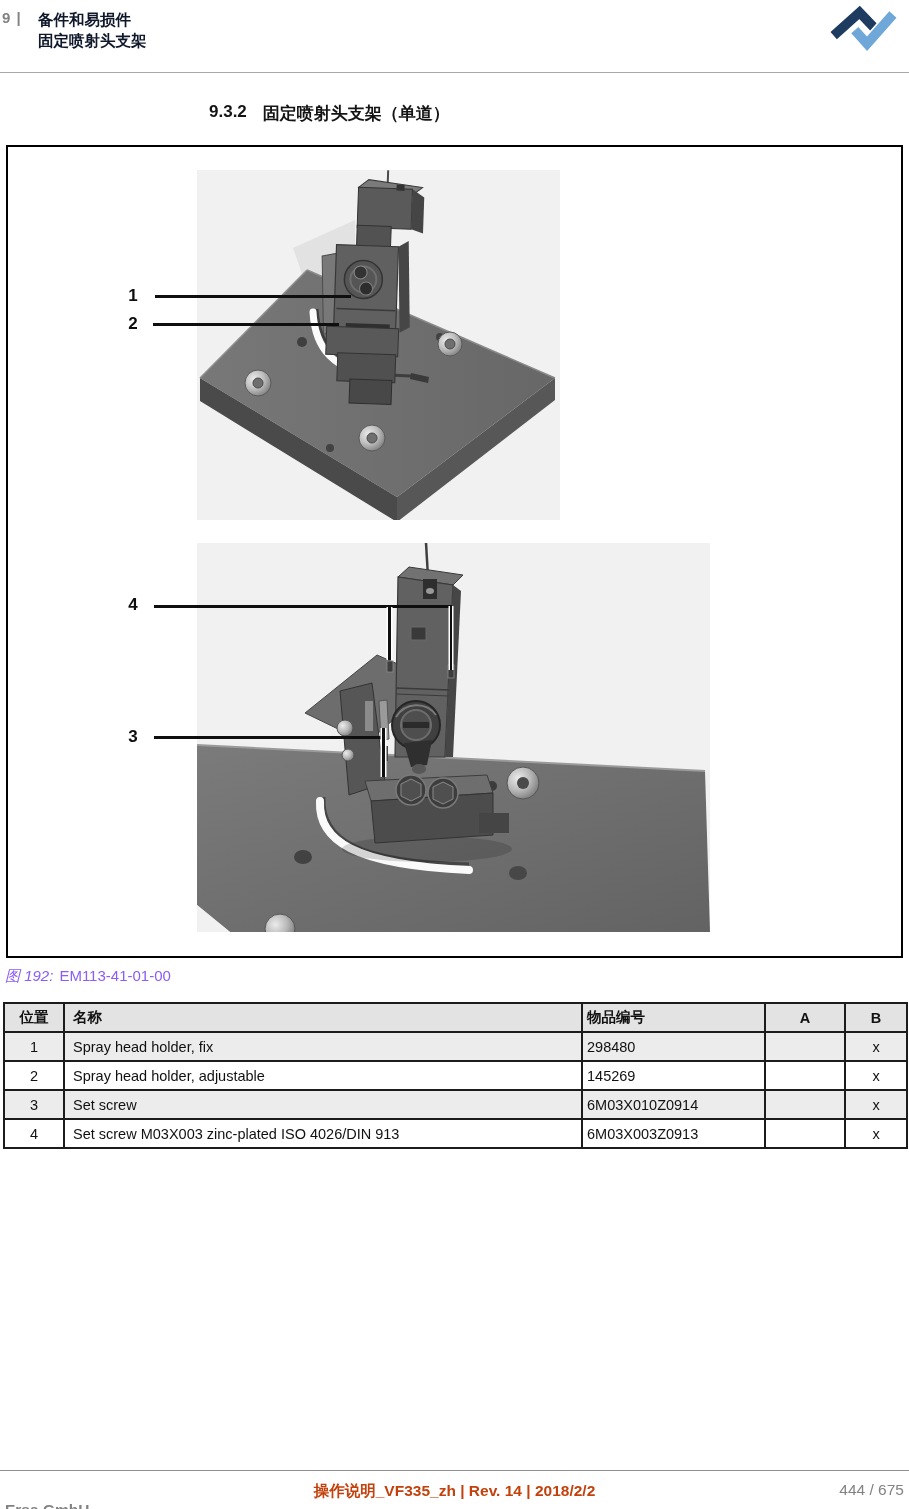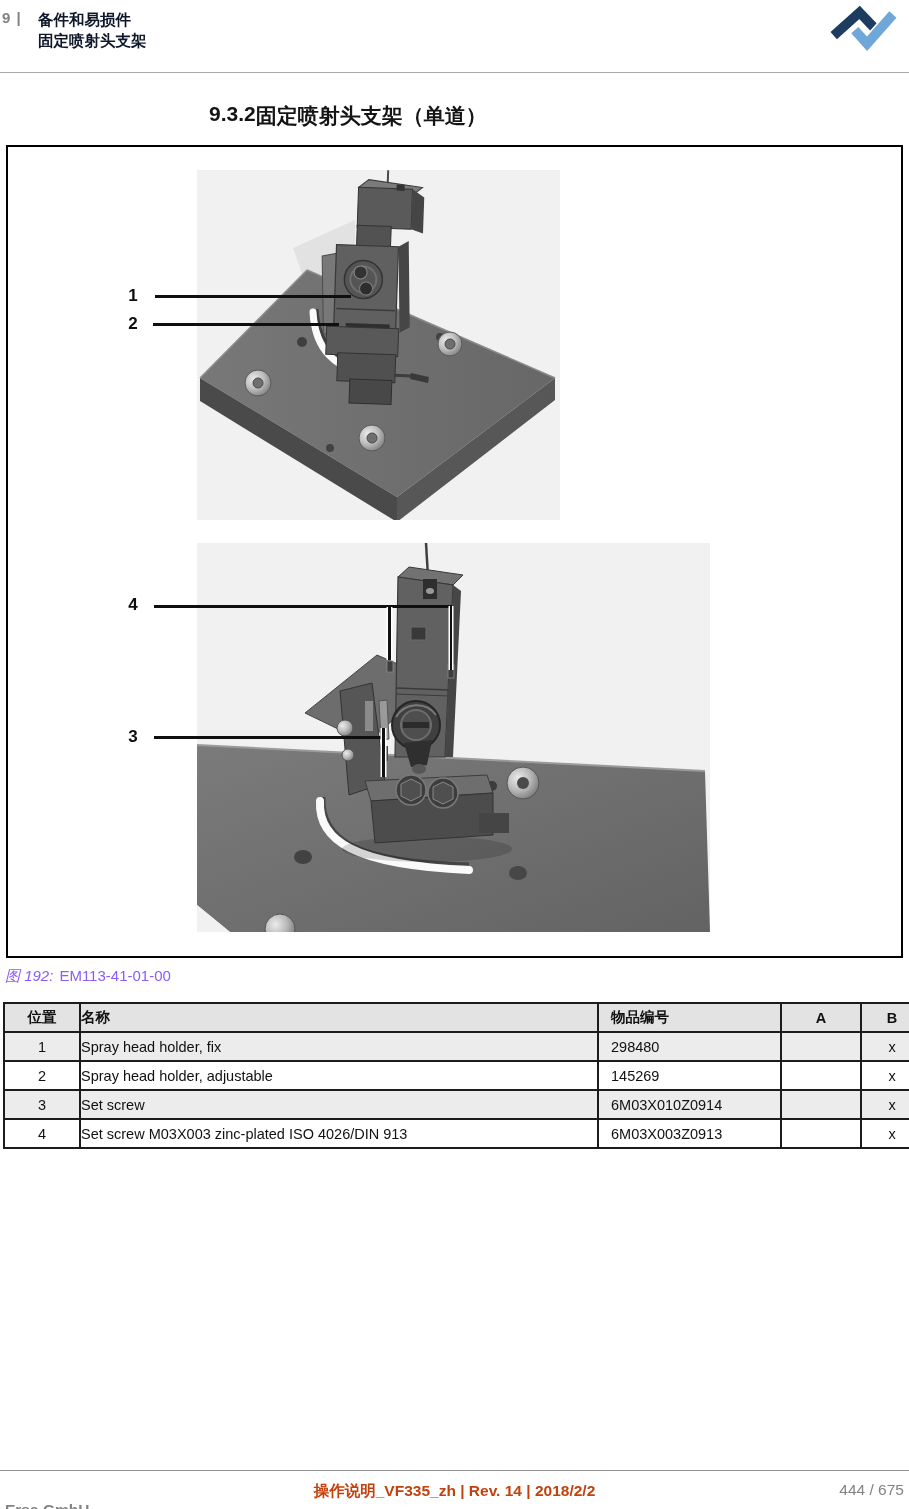--- a/index.html
+++ b/index.html
@@ -15,22 +15,22 @@
     left:2px; top:9px; font-size:15px; font-weight:700; color:#828282; letter-spacing:1px;
   }
   .chapter-titles {
     left:38px; top:9px; font-size:15.5px; font-weight:700; color:#0f172a; line-height:21px;
   }
   .logo-box { left:816px; top:4px; width:81px; height:55px; }
   .hdr-rule { left:0; top:72px; width:909px; height:1px; background:#a8a8a8; }
 
   
   .section-heading {
-    left:209px; top:102px; display:flex; 
-    font-size:21px; font-weight:700; color:#141414; white-space:nowrap;
+    left:209px; top:102px; display:flex; gap:16px;
+    font-size:17px; font-weight:700; color:#141414; white-space:nowrap;
   }
 
   
   .figure-frame {
     left:6px; top:145px; width:897px; height:813px;
     border:2px solid #000; background:#fff;
   }
   .fig-img { position:absolute; display:block; }
   .callout-label {
     position:absolute; width:26px; text-align:center;
@@ -51,23 +51,23 @@
   .parts-table {
     position:absolute; left:3px; top:1002px; width:903px;
     border-collapse:collapse; font-size:14.5px; color:#111; table-layout:fixed;
   }
   .parts-table th, .parts-table td {
     border:2px solid #1c1c1c; height:29px; vertical-align:middle;
     overflow:hidden; white-space:nowrap;
   }
   .parts-table th { font-weight:700; background:#e3e3e3; }
   .parts-table tr.shade td { background:#ececec; }
-  .col-pos  { width:76px;  text-align:center; }
-  .col-name { width:518px; text-align:left; padding-left:0; }
-  .col-part { width:183px; text-align:left; padding-left:12px; }
+  .col-pos  { width:60px;  text-align:center; }
+  .col-name { width:518px; text-align:left; padding-left:8px; }
+  .col-part { width:183px; text-align:left; padding-left:4px; }
   .col-a    { width:80px;  text-align:center; }
   .col-b    { width:62px;  text-align:center; }
   .parts-table th.col-name, .parts-table th.col-part { text-align:left; }
 
   
   .ftr-rule { left:0; top:1470px; width:909px; height:1px; background:#8f8f8f; }
   .ftr-company { left:5px; top:1481px; font-size:15.5px; font-weight:700; color:#828282;margin-top:20px; }
   .ftr-doc { left:0; top:1481px; width:909px; text-align:center; font-size:15.5px; font-weight:700; color:#c2410c; }
   .ftr-page { right:5px; top:1481px; font-size:15.5px; color:#828282; }
 </style>

